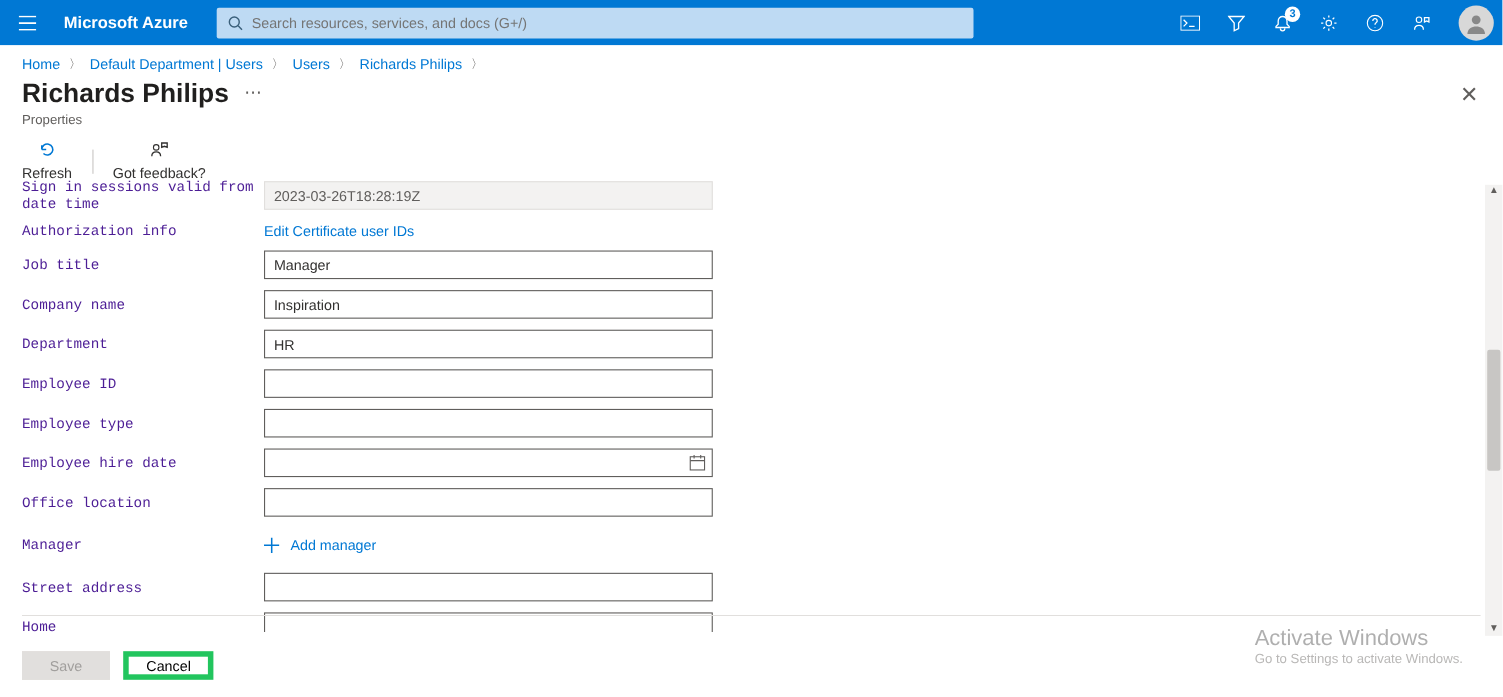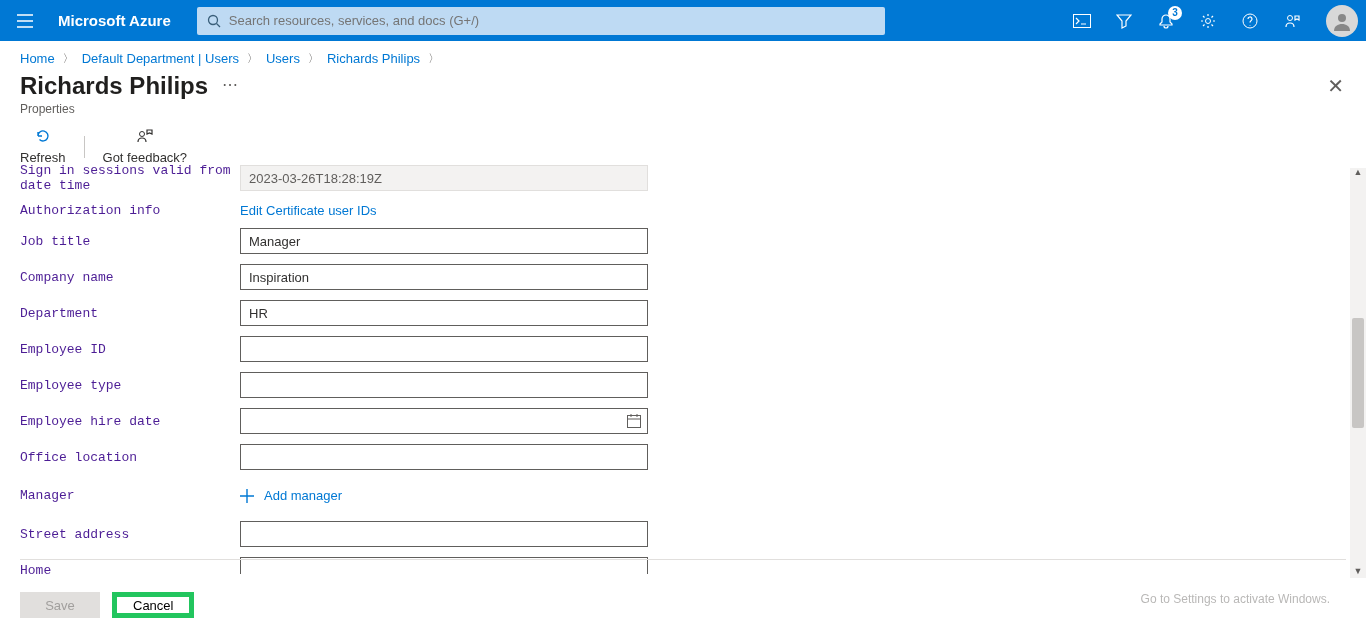--- a/index.html
+++ b/index.html
@@ -250,14 +250,15 @@
   <div class="thumb"></div>
   <div class="arr dn">▼</div>
 </div>
 
 <div class="footer">
   <button class="btn primary">Save</button>
   <button class="btn">Cancel</button>
 </div>
 
 <div class="watermark">
+  <div class="w1">Activate Windows</div>
   <div class="w2">Go to Settings to activate Windows.</div>
 </div>
 
 </body></html>

